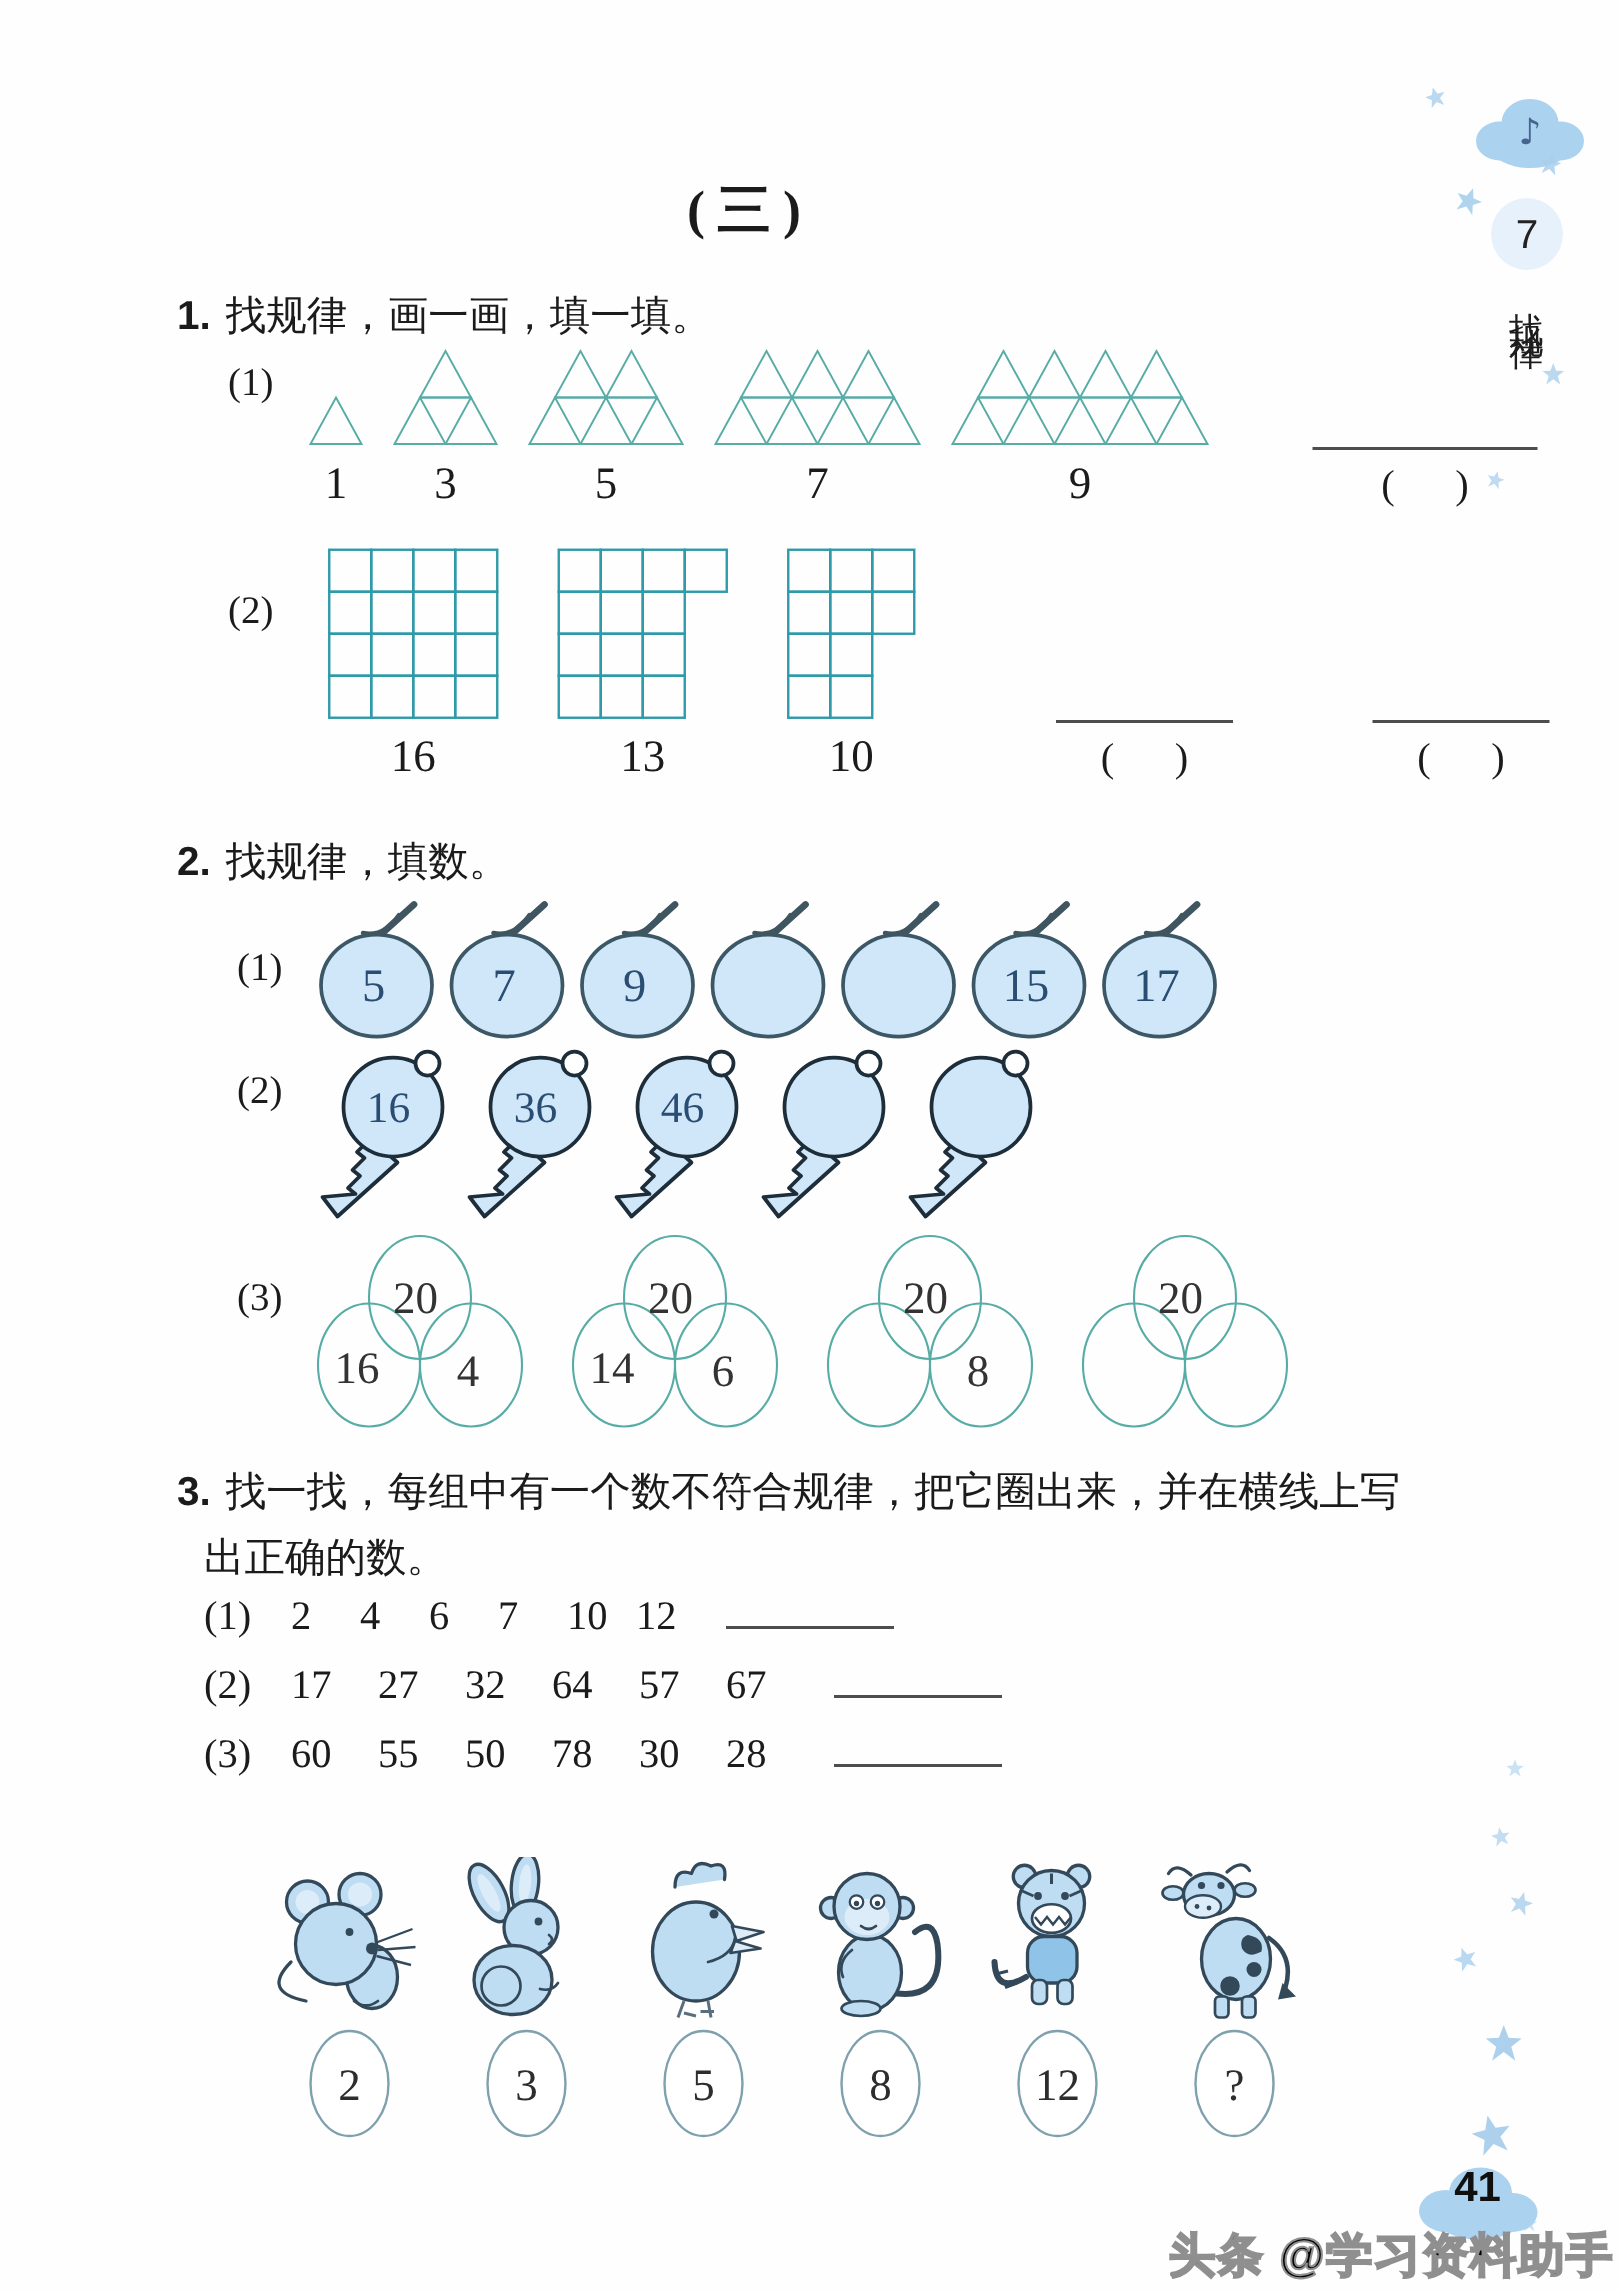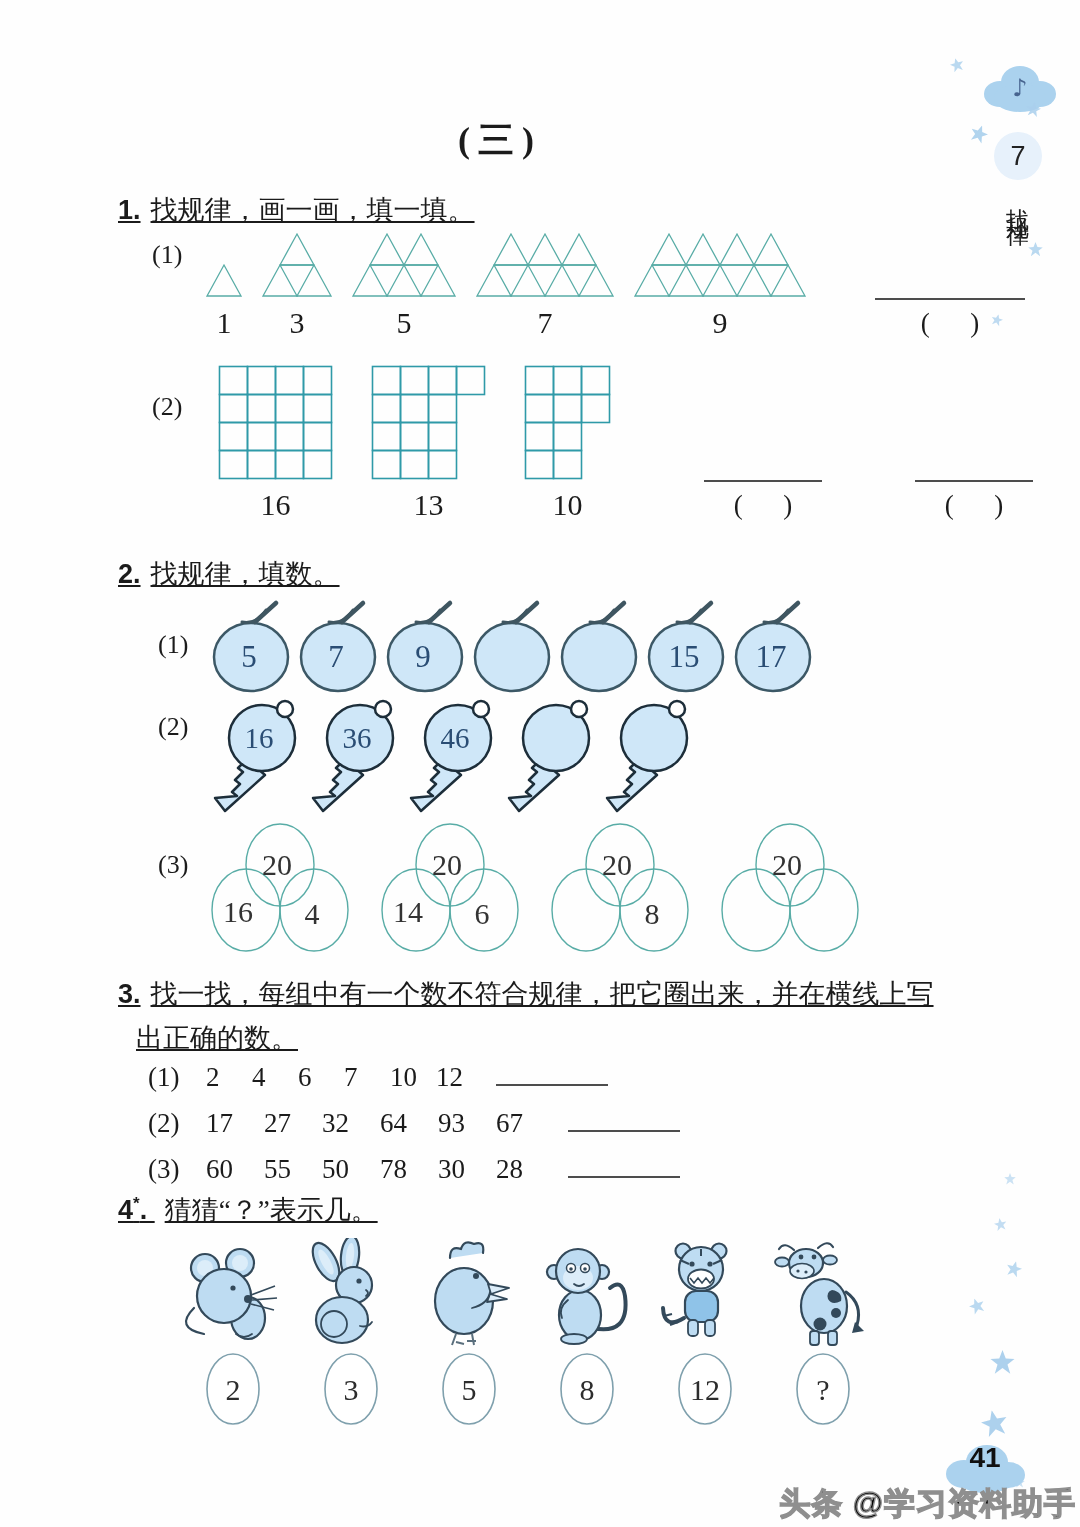--- a/index.html
+++ b/index.html
@@ -1,29 +1,29 @@
 <!DOCTYPE html>
 <html><head>
 <meta charset="utf-8">
 <style>
   html,body{margin:0;padding:0;background:#ffffff;}
   .page{position:relative;width:1080px;height:1527px;background:#fefefe;overflow:hidden;
         font-family:"Liberation Serif",serif;color:#1b1b1b;}
   .title{position:absolute;top:116px;left:0;width:1000px;text-align:center;
          font-size:36px;font-weight:bold;letter-spacing:8px;}
-  .heading{position:absolute;left:118px;font-size:27px;white-space:nowrap;text-decoration:underline;}
+  .heading{position:absolute;left:118px;font-size:27px;white-space:nowrap;}
   .qnum{font-family:"Liberation Sans",sans-serif;font-weight:bold;margin-right:10px;font-size:27px;}
   .sub-label{position:absolute;font-size:26px;}
   .fig-row{position:absolute;display:flex;align-items:flex-end;}
   .fig-col{display:flex;flex-direction:column;align-items:center;}
   .fig-label{font-size:30px;margin-top:6px;height:38px;line-height:38px;}
   .fill-col{display:flex;flex-direction:column;align-items:center;}
   .blank-line{height:2px;background:#4d4d4d;margin-bottom:4px;}
   .blank-paren{font-size:27px;height:38px;line-height:38px;white-space:pre;}
-  .q3-wrap{position:absolute;left:148px;top:1058px;}
+  .q3-wrap{position:absolute;left:136px;top:1058px;}
   .q3-row{height:46px;font-size:27px;white-space:nowrap;}
   .q3-label{display:inline-block;width:58px;}
   .q3-num1{display:inline-block;width:46px;}
   .q3-num2{display:inline-block;width:58px;}
   .q3-line{display:inline-block;width:112px;border-bottom:2px solid #4d4d4d;height:26px;margin-left:14px;}
   .star{position:absolute;background:#a9cfec;
         clip-path:polygon(50% 0%,63% 34%,98% 36%,70% 58%,81% 95%,50% 72%,19% 95%,30% 58%,2% 36%,37% 34%);}
   .cloud{position:absolute;}
   .unit-badge{position:absolute;left:994px;top:132px;width:48px;height:48px;border-radius:50%;
               background:#e7f1fb;display:flex;align-items:center;justify-content:center;
@@ -313,28 +313,25 @@
     </div>
 
   <div class="heading" style="top:976px">
     <span class="qnum">3.</span><span>找一找，每组中有一个数不符合规律，把它圈出来，并在横线上写</span>
   </div>
   <div class="heading" style="left:136px;top:1020px">出正确的数。</div>
   <div id="q3-rows" class="q3-wrap">
       <div class="q3-row">
       <span class="q3-label">(1)</span><span class="q3-num1">2</span><span class="q3-num1">4</span><span class="q3-num1">6</span><span class="q3-num1">7</span><span class="q3-num1">10</span><span class="q3-num1">12</span><span class="q3-line"></span></div>
       <div class="q3-row">
-      <span class="q3-label">(2)</span><span class="q3-num2">17</span><span class="q3-num2">27</span><span class="q3-num2">32</span><span class="q3-num2">64</span><span class="q3-num2">93</span><span class="q3-num2">67</span><span class="q3-line"></span></div>
+      <span class="q3-label">(2)</span><span class="q3-num2">17</span><span class="q3-num2">27</span><span class="q3-num2">32</span><span class="q3-num2">64</span><span class="q3-num2">57</span><span class="q3-num2">67</span><span class="q3-line"></span></div>
       <div class="q3-row">
       <span class="q3-label">(3)</span><span class="q3-num2">60</span><span class="q3-num2">55</span><span class="q3-num2">50</span><span class="q3-num2">78</span><span class="q3-num2">30</span><span class="q3-num2">28</span><span class="q3-line"></span></div>
     </div>
 
-  <div class="heading" style="top:1192px">
-    <span class="qnum"><span>4</span><sup style="font-size:17px">*</sup><span>. </span></span><span>猜猜“？”表示几。</span>
-  </div>
   <div id="animal-row" class="fig-row" style="left:176px;top:1238px;gap:4px;align-items:flex-start">
       <div class="fig-col" style="width:114px">
       <svg width="110" height="110" viewBox="0 0 110 110">
       <path d="M26,96 Q-4,90 16,70" fill="none" stroke="#33495a" stroke-width="2.2" stroke-linecap="round" stroke-linejoin="round"></path>
       <ellipse cx="70" cy="80" rx="17" ry="21" fill="#bedcf2" stroke="#33495a" stroke-width="2.2" stroke-linecap="round" stroke-linejoin="round"></ellipse>
       <circle cx="27" cy="30" r="14" fill="#bedcf2" stroke="#33495a" stroke-width="2.2" stroke-linecap="round" stroke-linejoin="round"></circle>
           <circle cx="27" cy="30" r="8" fill="#dcedf9" stroke="none"></circle>
       <circle cx="62" cy="25" r="14" fill="#bedcf2" stroke="#33495a" stroke-width="2.2" stroke-linecap="round" stroke-linejoin="round"></circle>
           <circle cx="62" cy="25" r="8" fill="#dcedf9" stroke="none"></circle>
       <circle cx="46" cy="58" r="27" fill="#bedcf2" stroke="#33495a" stroke-width="2.2" stroke-linecap="round" stroke-linejoin="round"></circle>

